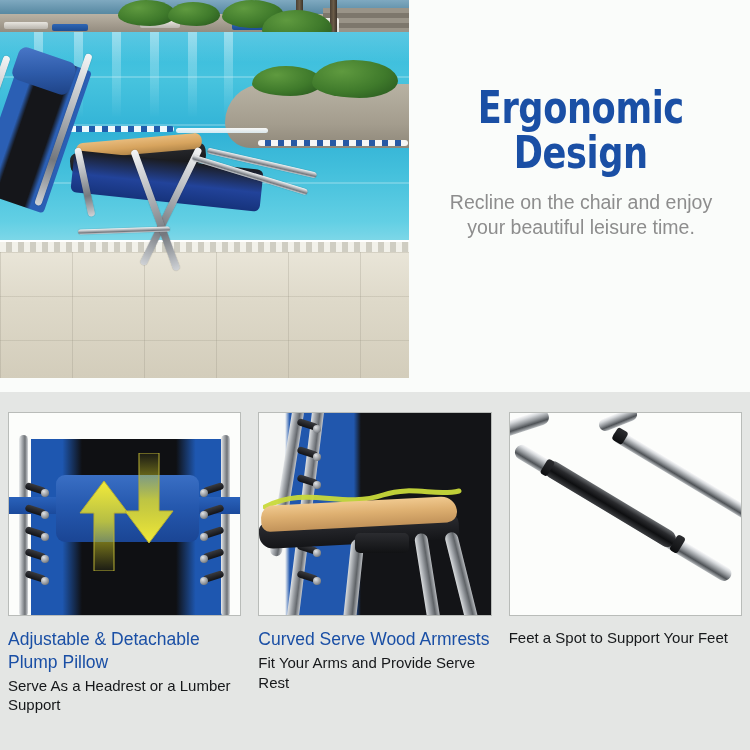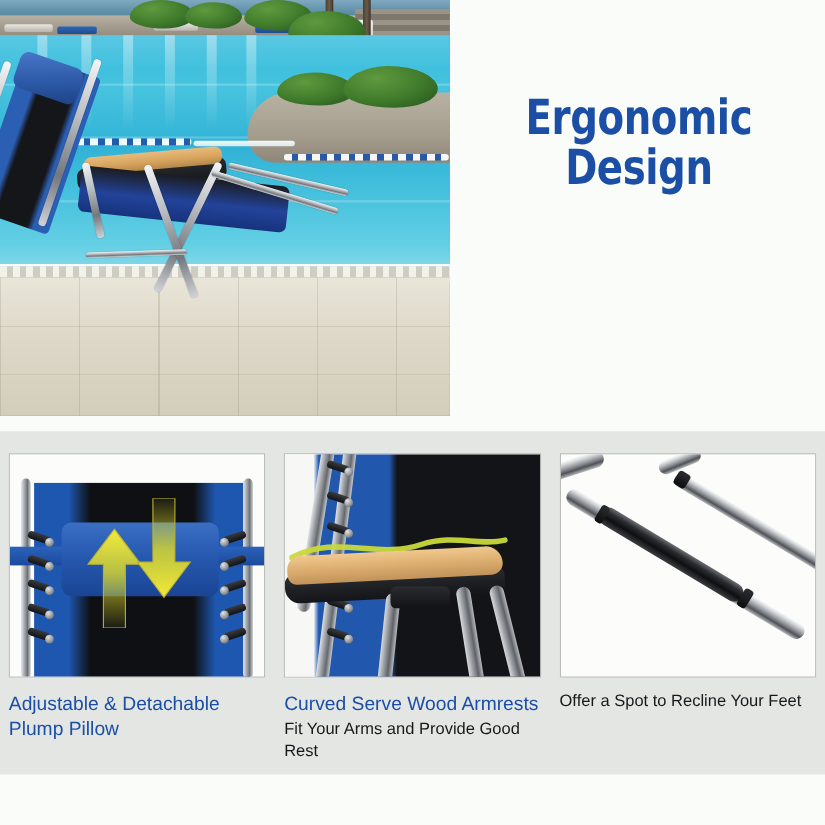--- a/index.html
+++ b/index.html
@@ -160,21 +160,21 @@
     font-family: "Liberation Sans", sans-serif;
     font-size: 19.5px;
     line-height: 1.30;
     color: #8d8d8d;
     text-align: center;
     max-width: 285px;
   }
 
   
   .features {
-    position: absolute; left: 0; top: 392px; width: 750px; height: 312px;
+    position: absolute; left: 0; top: 392px; width: 750px; height: 358px;
     background: #e4e6e4;
   }
   .cards { position: absolute; left: 8px; top: 20px; width: 734px; height: 204px; display: flex; gap: 17px; }
   .card {
     position: relative; width: 237px; height: 204px;
     background: #fcfdfb; border: 1px solid #b9bcb9;
     box-sizing: border-box; overflow: hidden;
   }
 
   
@@ -331,20 +331,21 @@
         <div class="frame-bar" style="left:74px;  top:96px; width:7px; height:70px;  transform:rotate(-12deg); transform-origin:50% 0;"></div>
         <div class="frame-bar" style="left:206px; top:108px; width:112px; height:6px; transform:rotate(13deg);"></div>
         <div class="frame-bar" style="left:190px; top:120px; width:120px; height:6px; transform:rotate(17deg);"></div>
         <div class="frame-bar" style="left:78px;  top:176px; width:92px;  height:5px; transform:rotate(-2deg);"></div>
       </div>
     </div>
 
     <div class="hero-text">
       <h1 class="headline">Ergonomic
 Design</h1>
+      <p class="subhead">Recline on the chair and enjoy your beautiful leisure time.</p>
     </div>
   </div>
 
   <div class="features">
 
     <div class="cards">
 
       <div class="card">
         <div class="c1-backpanel"></div>
         <div class="c1-rail" style="left:10px;"></div>
@@ -441,23 +442,24 @@
 
         <div class="tube" style="left:88px; top:0px;  width:40px; height:13px; transform:rotate(-22deg);"></div>
         <div class="tube" style="left:104px; top:14px; width:230px; height:13px; transform:rotate(31deg); transform-origin:0 50%;"></div>
         <div class="tube-ring" style="left:104px; top:16px; width:12px; height:14px; transform:rotate(31deg);"></div>
       </div>
     </div>
 
     <div class="captions">
       <div class="caption">
         <p class="cap-title">Adjustable &amp; Detachable Plump Pillow</p>
+        <p class="cap-sub">Serve As a Headrest or a Lumber Support</p>
       </div>
       <div class="caption">
         <p class="cap-title">Curved Serve Wood Armrests</p>
-        <p class="cap-sub">Fit Your Arms and Provide Good Rest</p>
+        <p class="cap-sub">Fit Your Arms and Provide Serve Rest</p>
       </div>
       <div class="caption">
-        <p class="cap-sub">Offer a Spot to Recline Your Feet</p>
+        <p class="cap-sub">Feet a Spot to Support Your Feet</p>
       </div>
     </div>
   </div>
 </div>
 
 </body></html>

